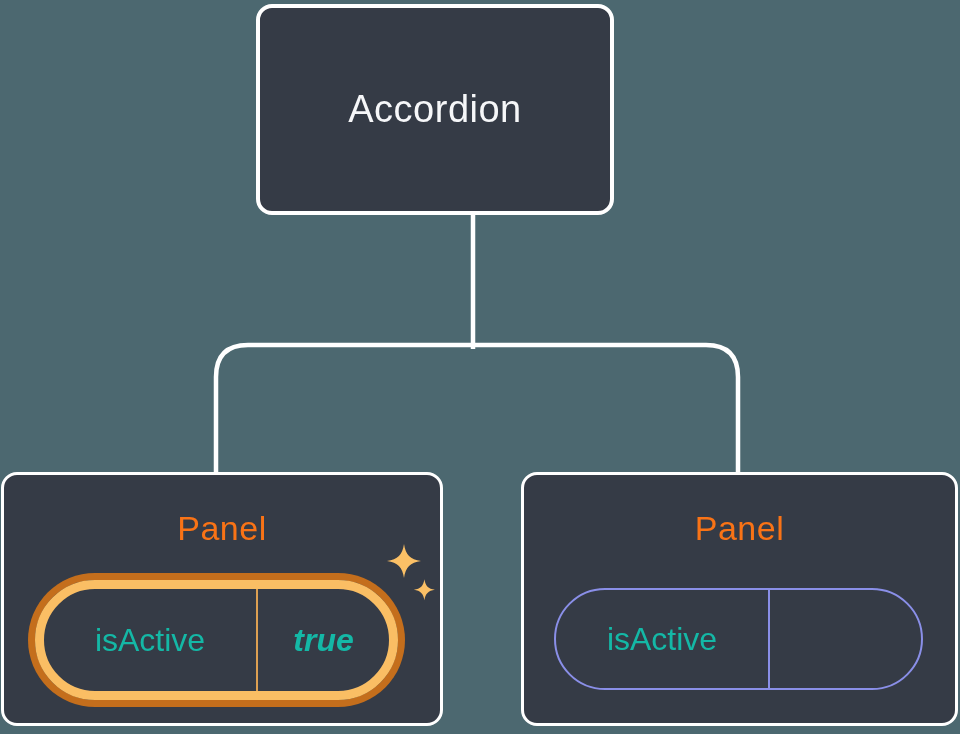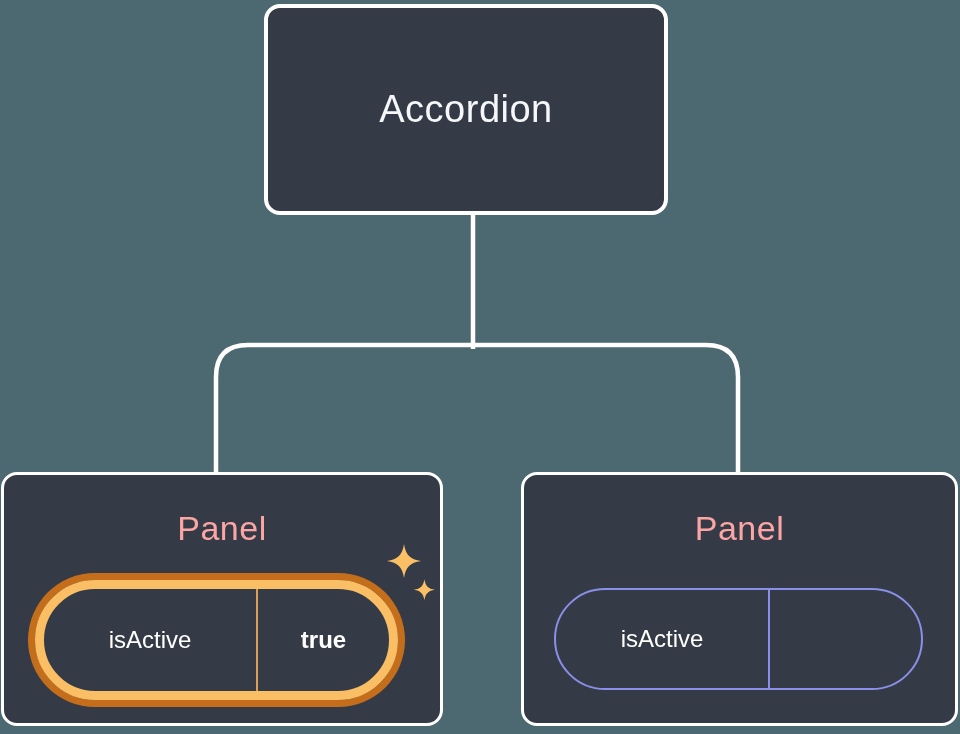--- a/index.html
+++ b/index.html
@@ -15,22 +15,22 @@
 
   .node {
     position: absolute;
     background: #353B46;
     border: 4px solid #FFFFFF;
     border-radius: 16px;
     box-sizing: border-box;
   }
   .node-root {
     left: 256px; top: 4px;
-    width: 404px; height: 211px;
-    display: flex; align-items: center; justify-content: center; margin-left: 8px;
+    width: 358px; height: 211px;
+    display: flex; align-items: center; justify-content: center;
   }
   .node-root-label {
     color: #F6F7F9;
     font-size: 38px;
     font-weight: 500;
     letter-spacing: 0.5px;
   }
 
   .panel {
     position: absolute;
@@ -41,21 +41,21 @@
     border-radius: 16px;
     box-sizing: border-box;
   }
   .panel-left  { left: 1px;   width: 442px; }
   .panel-right { left: 521px; width: 437px; }
 
   .panel-title {
     position: absolute;
     top: 34px; left: 0; right: 0;
     text-align: center;
-    color: #fca5a5;
+    color: #f97316;
     font-size: 34px;
     font-weight: 500;
     letter-spacing: 0.5px;
   }
 
   .pill {
     position: absolute;
     box-sizing: border-box;
     display: flex;
     align-items: stretch;
@@ -70,25 +70,25 @@
   .pill-inactive {
     left: 30px; top: 113px;
     width: 369px; height: 102px;
     border: 2px solid #8A8FE8;
     border-radius: 60px;
   }
   .pill-cell {
     display: flex;
     align-items: center;
     justify-content: center;
-    color: #ffffff;
-    font-size: 24px;
+    color: #14b8a6;
+    font-size: 32px;
   }
   .cell-name { width: 212px; }
-  .cell-value { flex: 1; }
+  .cell-value { flex: 1; font-style: italic; }
   .pill-active .cell-value { font-weight: 700; }
   .pill-divider { width: 2px; }
   .pill-active .pill-divider { background: #DDA052; }
   .pill-inactive .pill-divider { background: #8A8FE8; }
 
   .sparkles {
     position: absolute;
     left: 380px; top: 67px;
   }
 </style>

